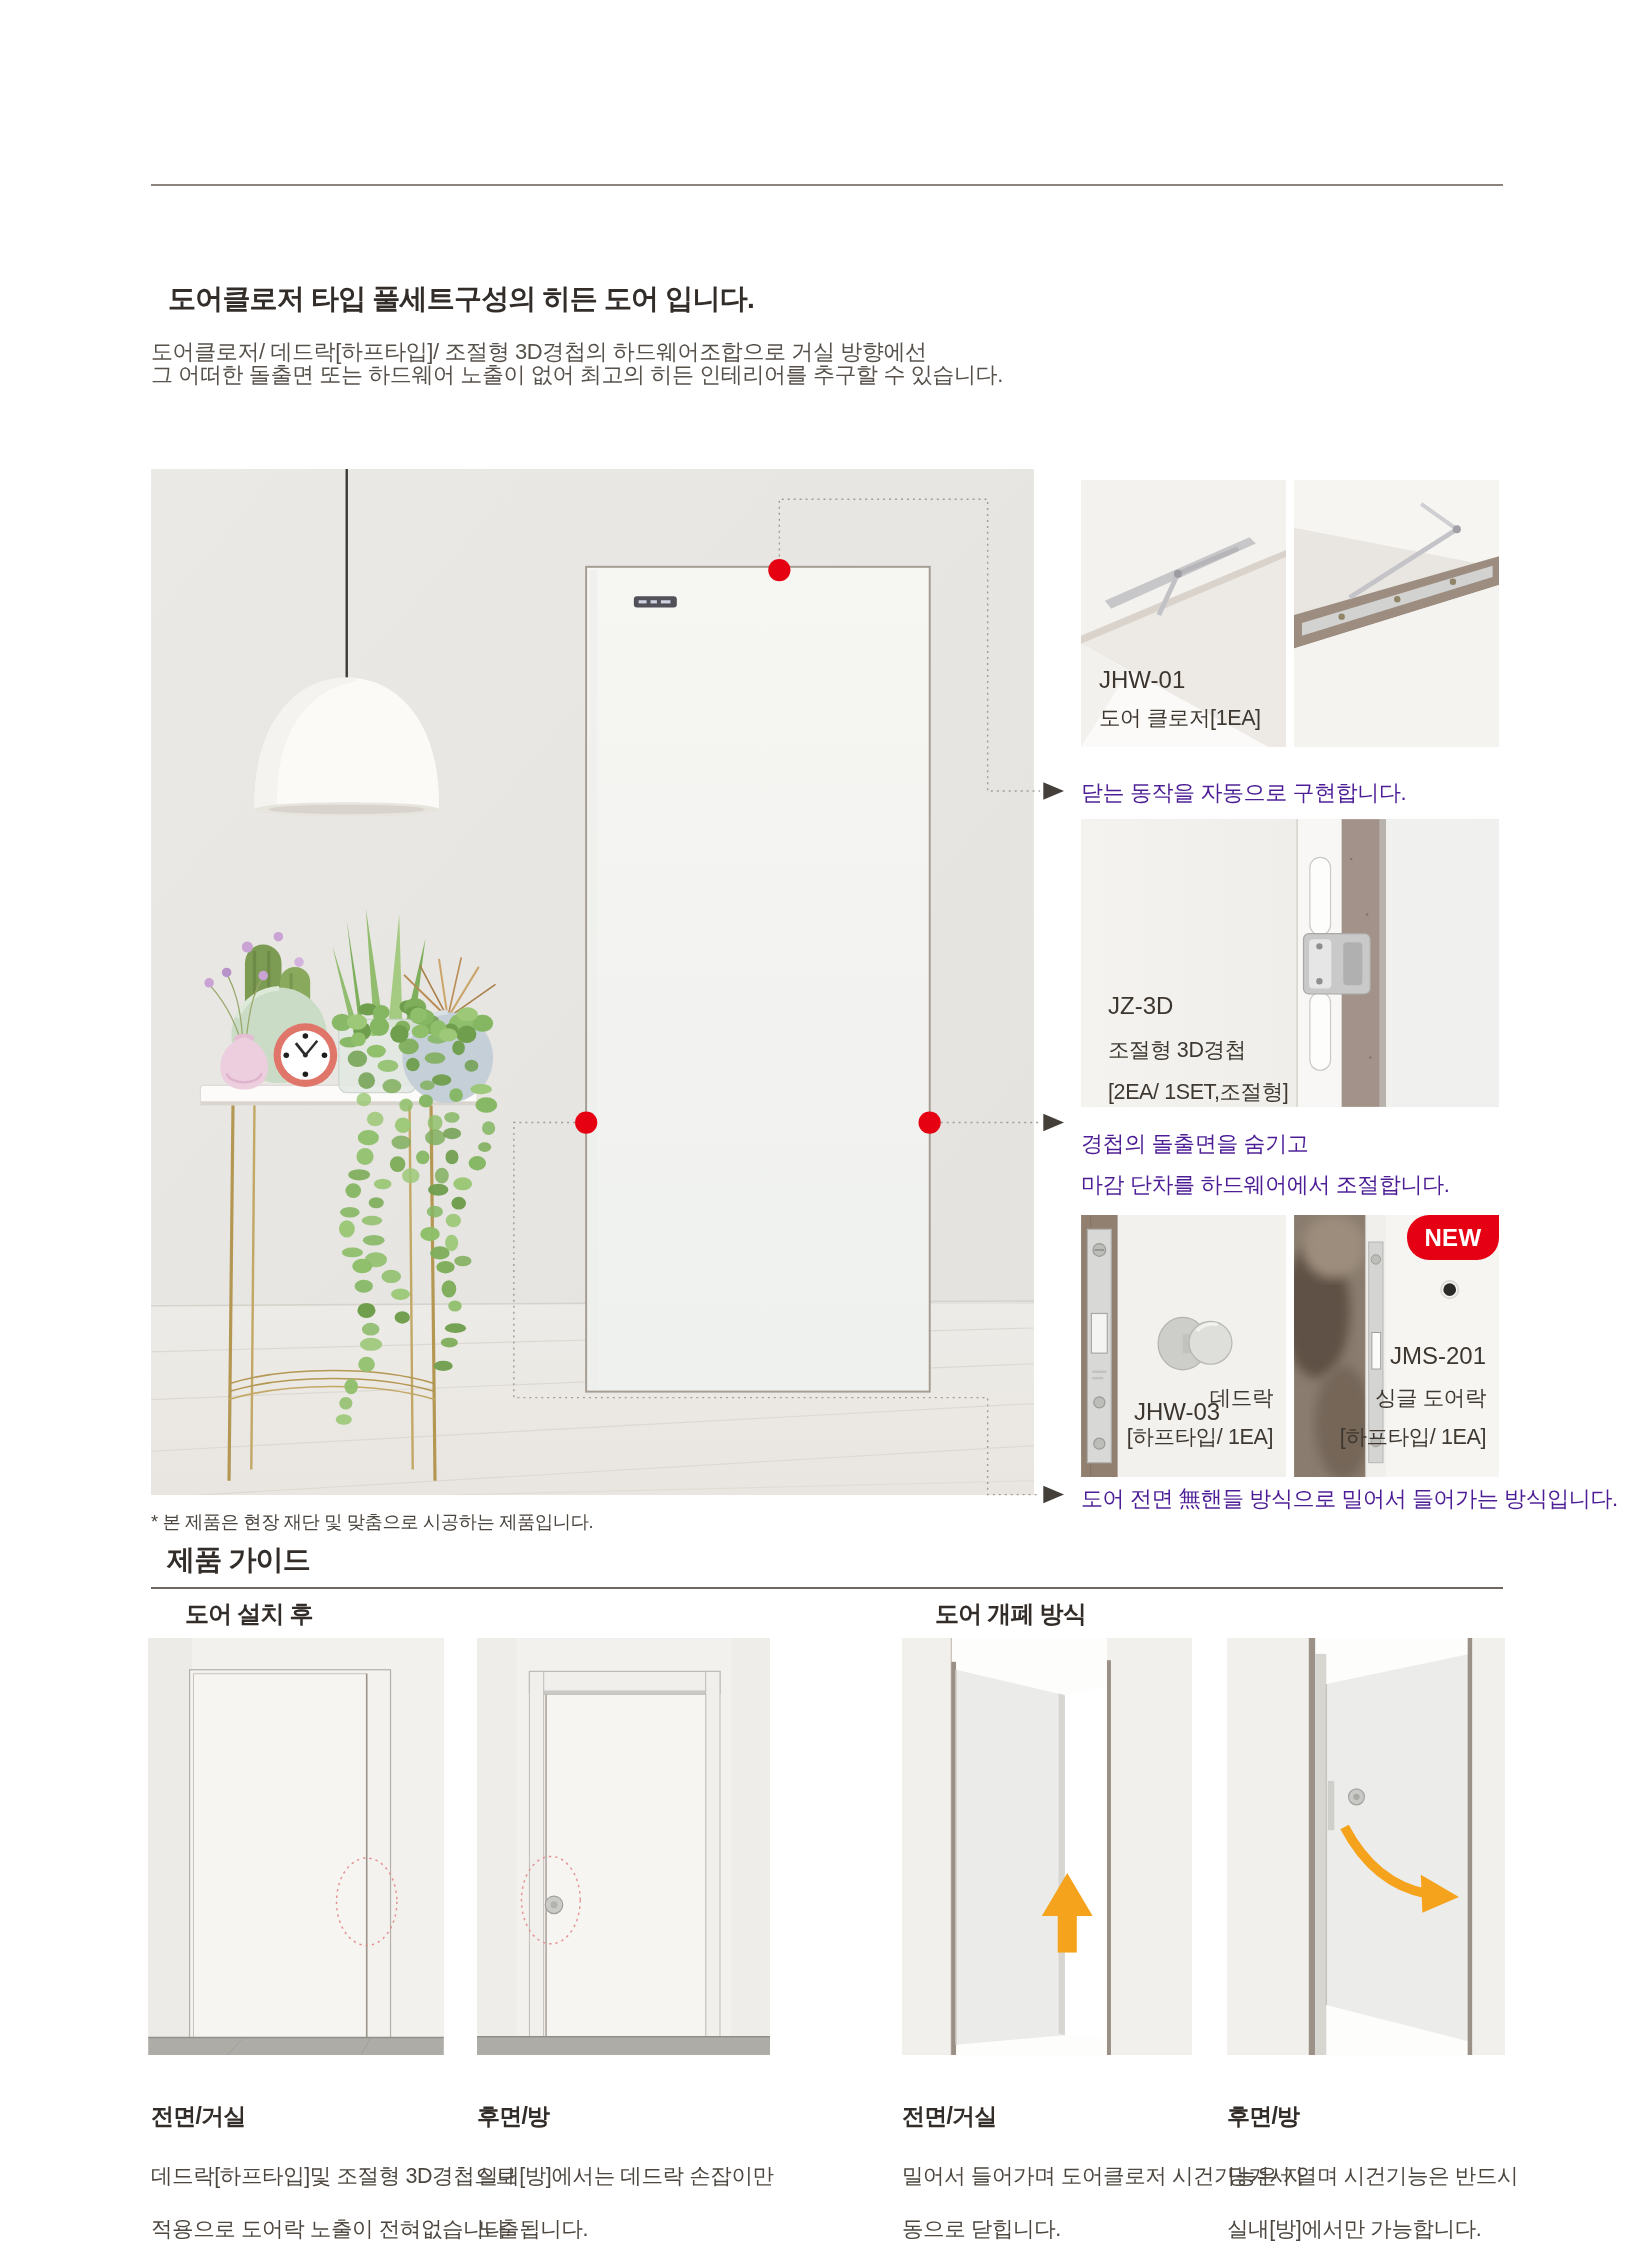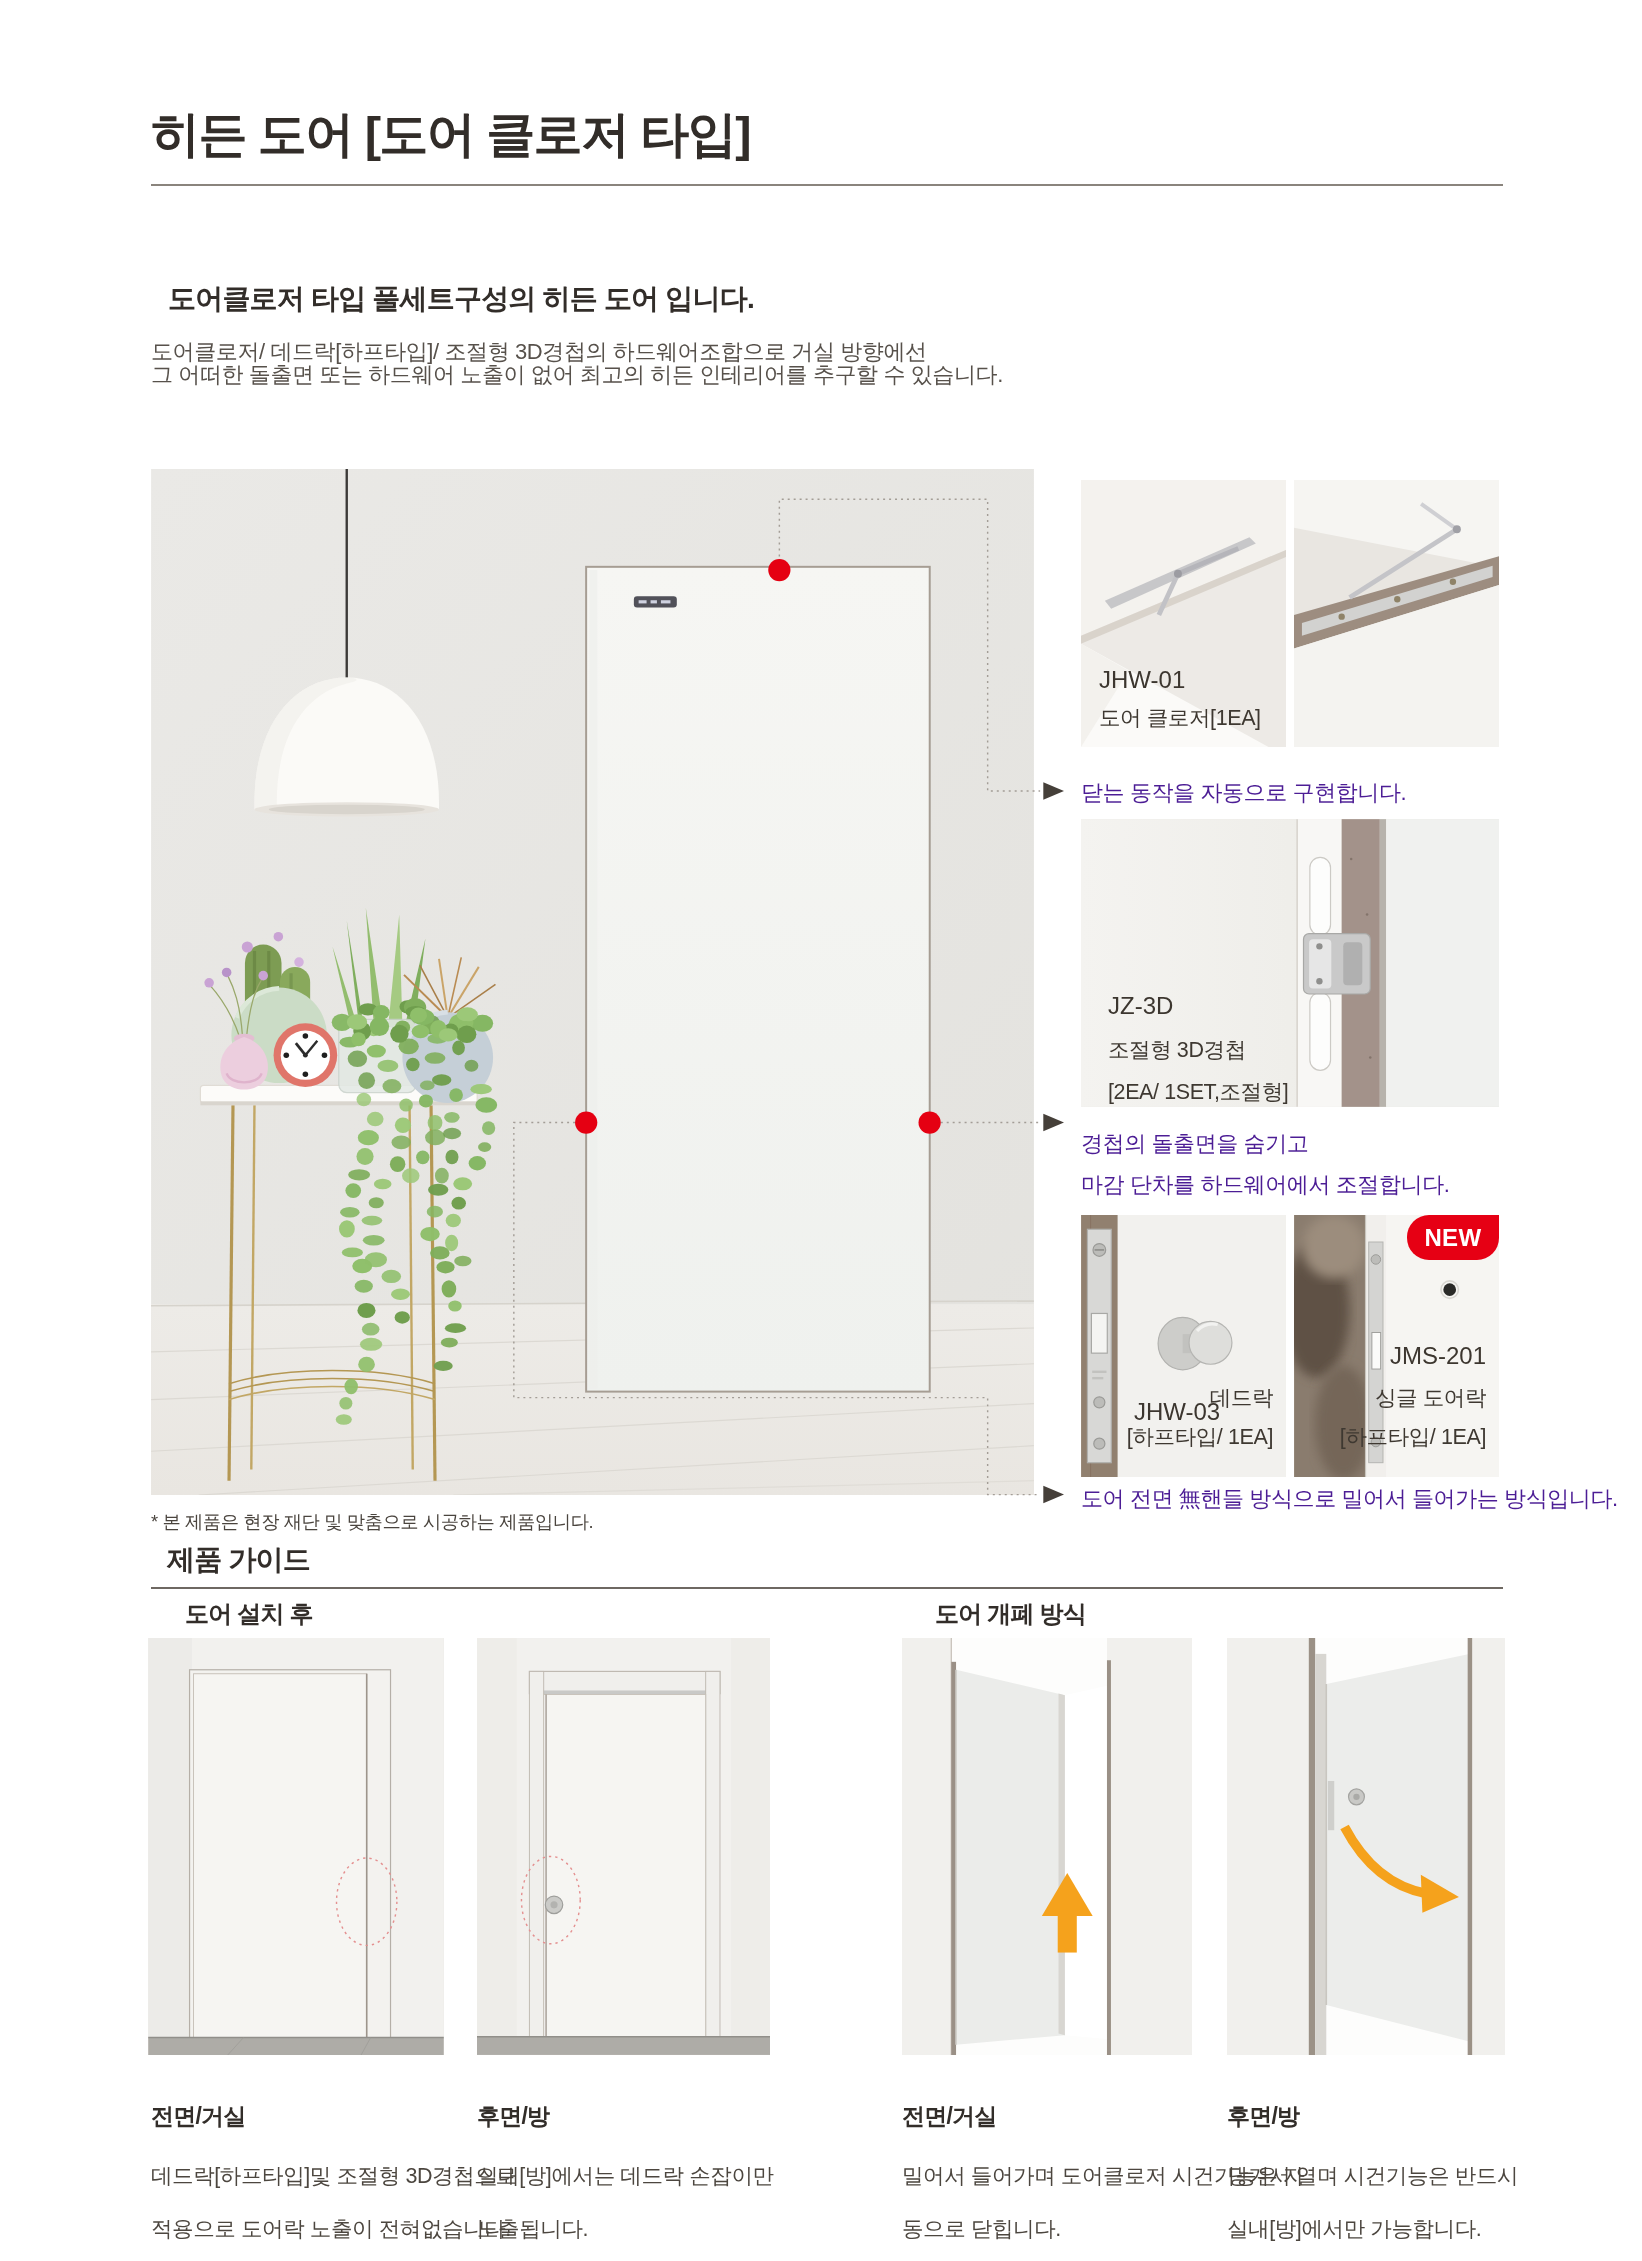--- a/index.html
+++ b/index.html
@@ -24,21 +24,20 @@
      font-size:24px;font-weight:700;display:flex;align-items:center;justify-content:center;
      border-radius:22px 0 22px 22px;letter-spacing:0.4px;}
   .codes-row{display:flex;gap:14.3px;align-items:baseline;height:38px;}
   svg{display:block;}
 </style>
 </head>
 <body>
 
 <div id="page">
 
-  <div class="abs t-title nowrap" style="left:151px;top:102px;">히든 도어 [도어 클로저 타입]</div>
   <div class="abs rule" style="left:151px;top:184px;width:1352px;"></div>
 
   <div class="abs t-sub nowrap" style="left:168px;top:280px;">도어클로저 타입  풀세트구성의 히든 도어 입니다.</div>
   <div class="abs t-body nowrap" style="left:151px;top:337px;">도어클로저/ 데드락[하프타입]/ 조절형 3D경첩의 하드웨어조합으로 거실 방향에선</div>
   <div class="abs t-body nowrap" style="left:151px;top:360px;">그 어떠한 돌출면 또는 하드웨어 노출이 없어 최고의 히든 인테리어를 추구할 수 있습니다.</div>
 
   <div class="abs" style="left:151px;top:469px;width:883px;height:1026px;">
     <svg width="883" height="1026" viewBox="0 0 1110 1290">
       <defs>
         <linearGradient id="wallG" x1="0" y1="0" x2="1" y2="1">

